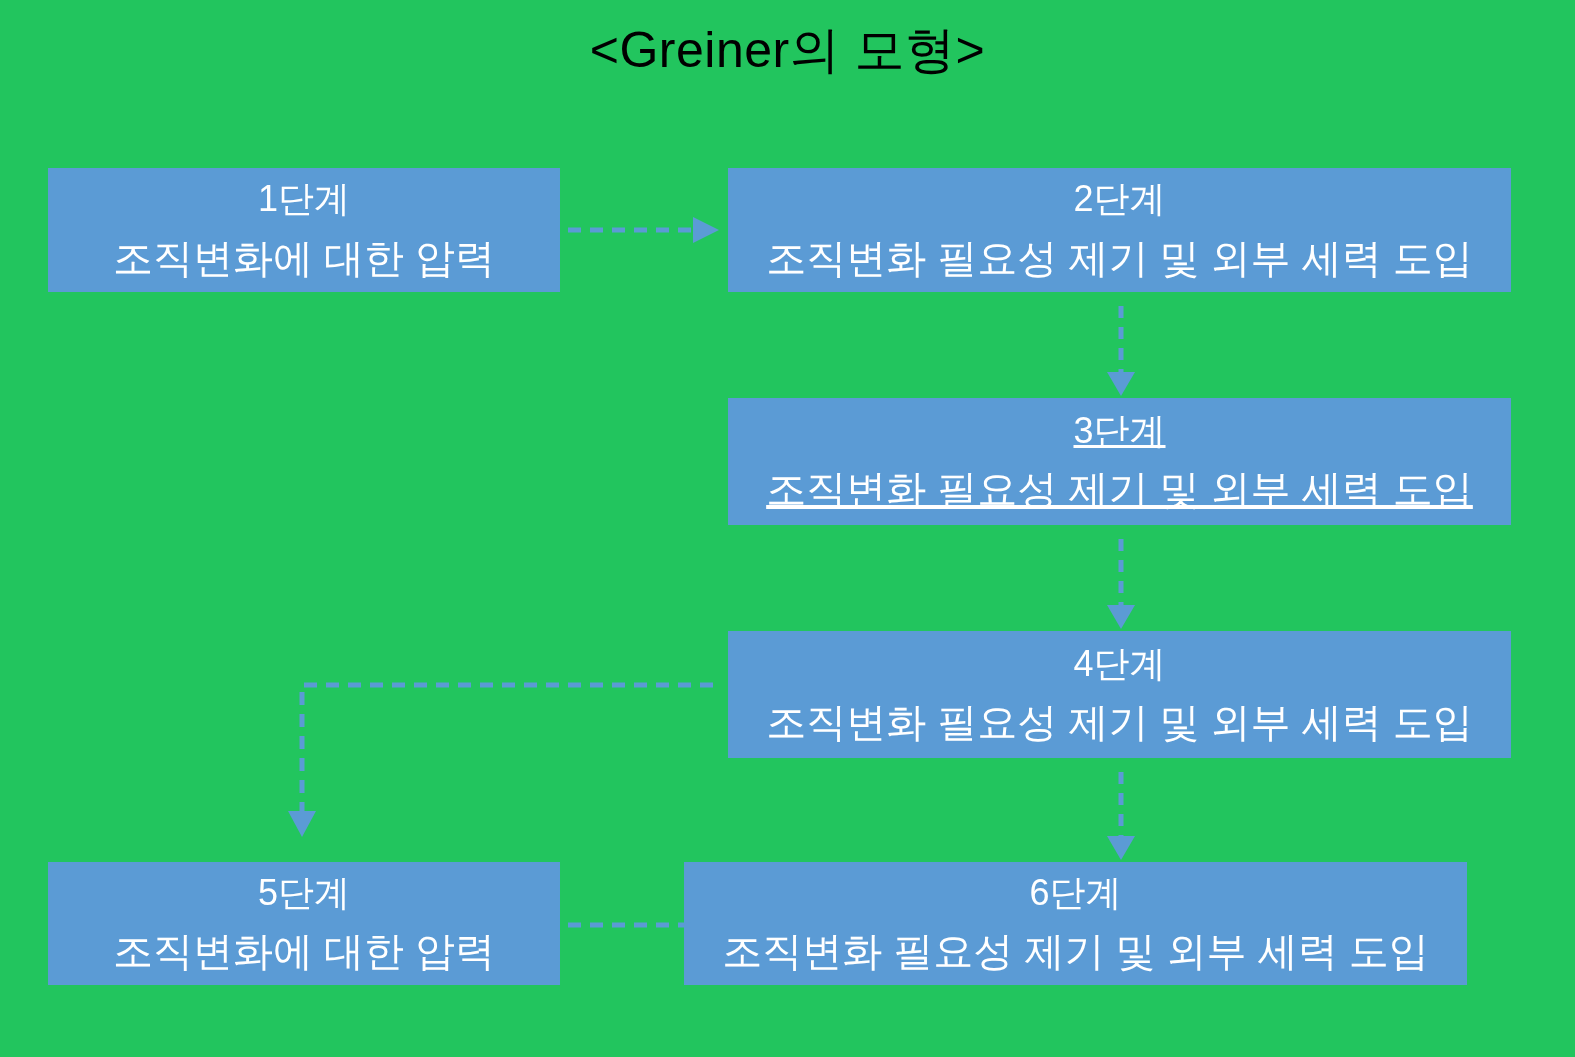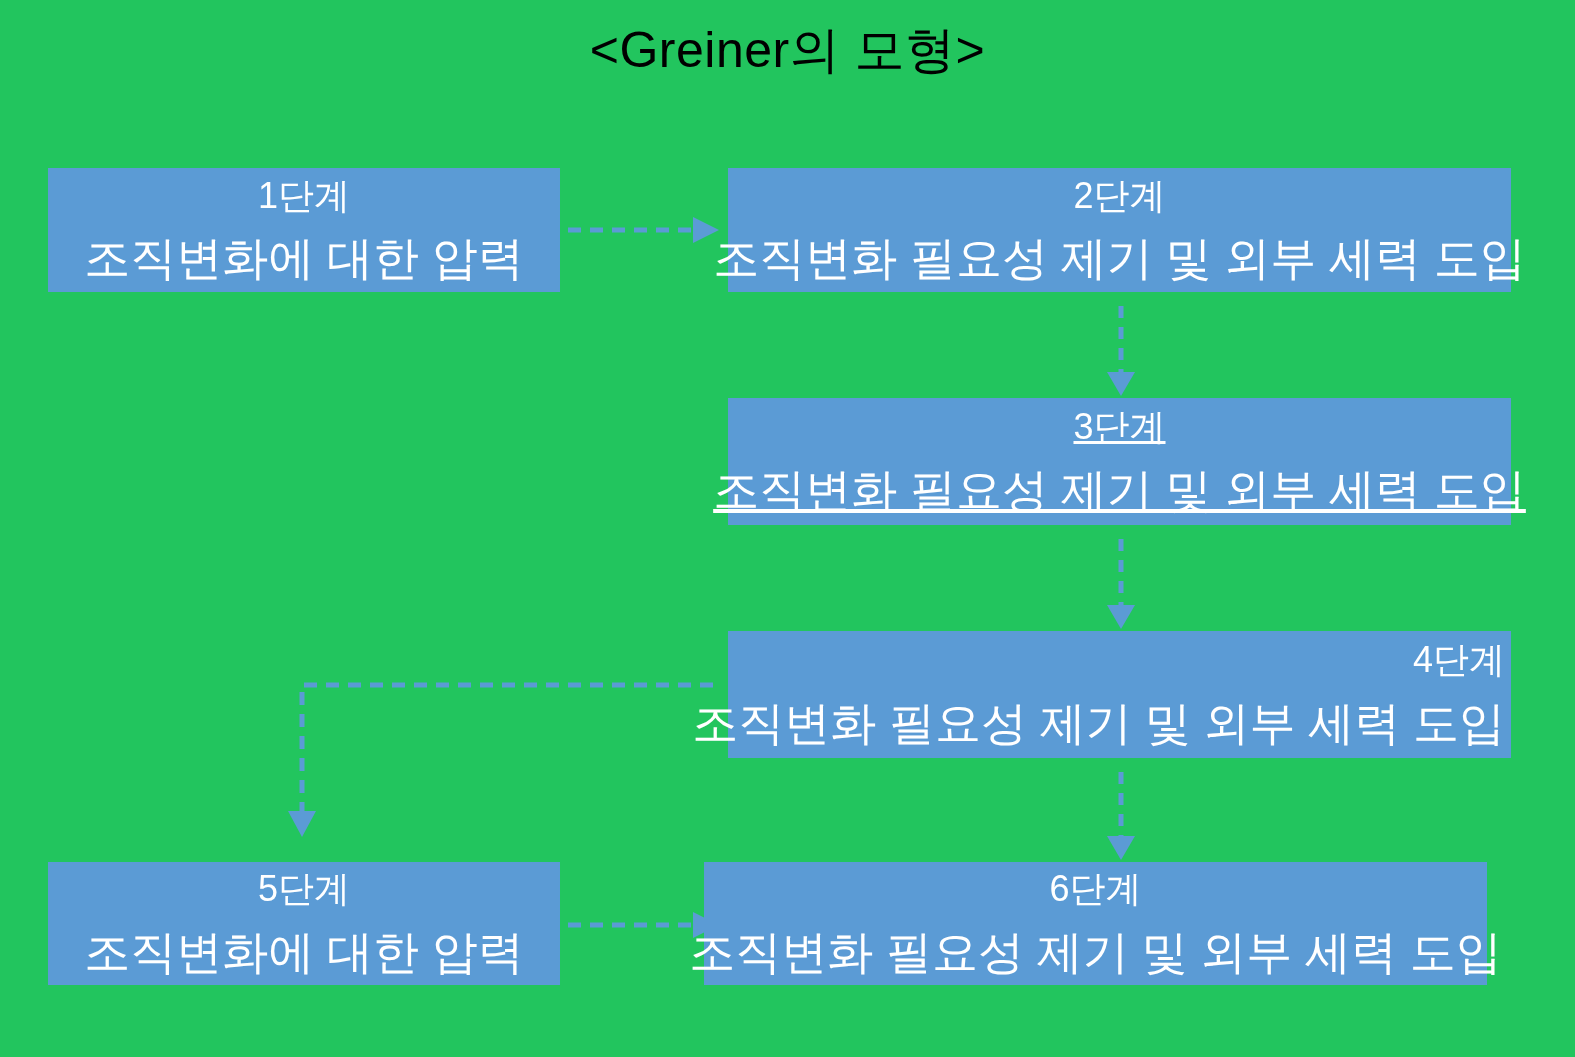--- a/index.html
+++ b/index.html
@@ -39,32 +39,32 @@
     justify-content: center;
     box-sizing: border-box;
     padding: 0 6px;
   }
   .stage-title {
     font-size: 36px;
     line-height: 1.18;
     white-space: nowrap;
   }
   .stage-desc {
-    font-size: 46px;
+    font-size: 40px;
     line-height: 1.18;
     white-space: nowrap;
     margin-top: 14px;
   }
   
   #box-1 { left: 48px;  top: 168px; width: 512px; height: 124px; }
   #box-2 { left: 728px; top: 168px; width: 783px; height: 124px; }
   #box-3 { left: 728px; top: 398px; width: 783px; height: 127px; text-decoration: underline; }
-  #box-4 { left: 728px; top: 631px; width: 783px; height: 127px; align-items: flex-end; }
+  #box-4 { left: 728px; top: 631px; width: 783px; height: 127px; }
   #box-5 { left: 48px;  top: 862px; width: 512px; height: 123px; }
-  #box-6 { left: 704px; top: 862px; width: 783px; height: 123px; }
+  #box-6 { left: 684px; top: 862px; width: 783px; height: 123px; }
 
   .connector {
     position: absolute;
     overflow: visible;
   }
   #conn-1-2   { left: 560px; top: 205px; width: 172px; height: 50px; }
   #conn-2-3   { left: 1090px; top: 292px; width: 62px;  height: 112px; }
   #conn-3-4   { left: 1090px; top: 525px; width: 62px;  height: 112px; }
   #conn-4-6   { left: 1090px; top: 758px; width: 62px;  height: 110px; }
   #conn-5-6   { left: 560px; top: 900px; width: 172px; height: 50px; }

